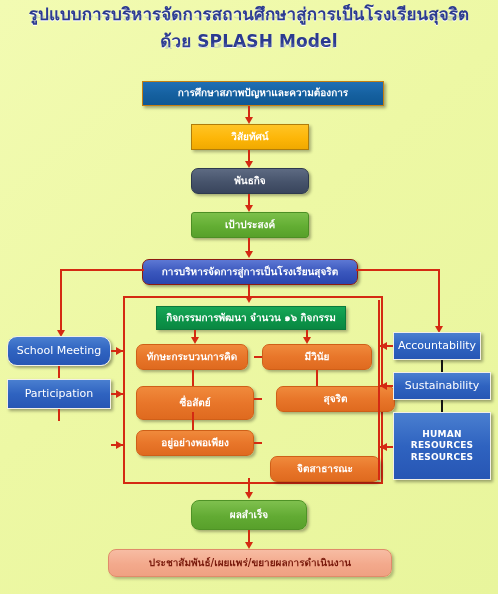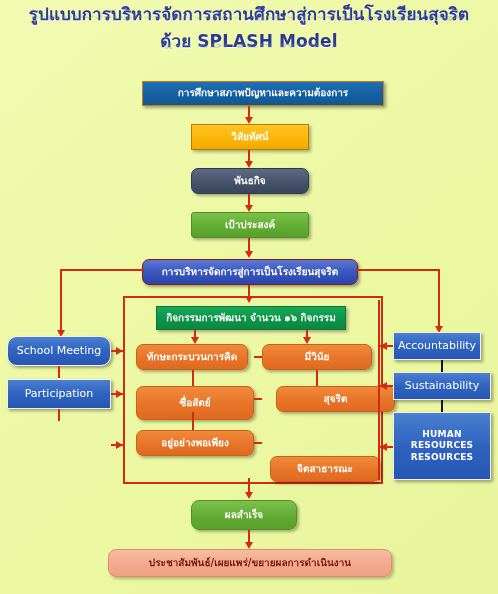--- a/index.html
+++ b/index.html
@@ -276,20 +276,20 @@
 
   <div class="ln" style="left:380px; top:385px; width:13px; height:2px;"></div>
   <div class="arrow arrow-left" style="left:380px; top:382px;"></div>
 
   <div class="ln" style="left:380px; top:446px; width:13px; height:2px;"></div>
   <div class="arrow arrow-left" style="left:380px; top:443px;"></div>
 
   <div class="ln" style="left:248px; top:478px; width:2px; height:18px;"></div>
   <div class="arrow arrow-down" style="left:245px; top:492px;"></div>
 
-  <div class="box bx-success" style="left:191px; top:500px; width:106px; height:30px;">ผลสำเร็จ</div>
+  <div class="box bx-success" style="left:191px; top:500px; width:116px; height:30px;">ผลสำเร็จ</div>
 
   <div class="ln" style="left:248px; top:530px; width:2px; height:16px;"></div>
   <div class="arrow arrow-down" style="left:245px; top:542px;"></div>
 
   <div class="box bx-publish" style="left:108px; top:549px; width:284px; height:28px;">ประชาสัมพันธ์/เผยแพร่/ขยายผลการดำเนินงาน</div>
 
 </div>
 
 </body></html>

